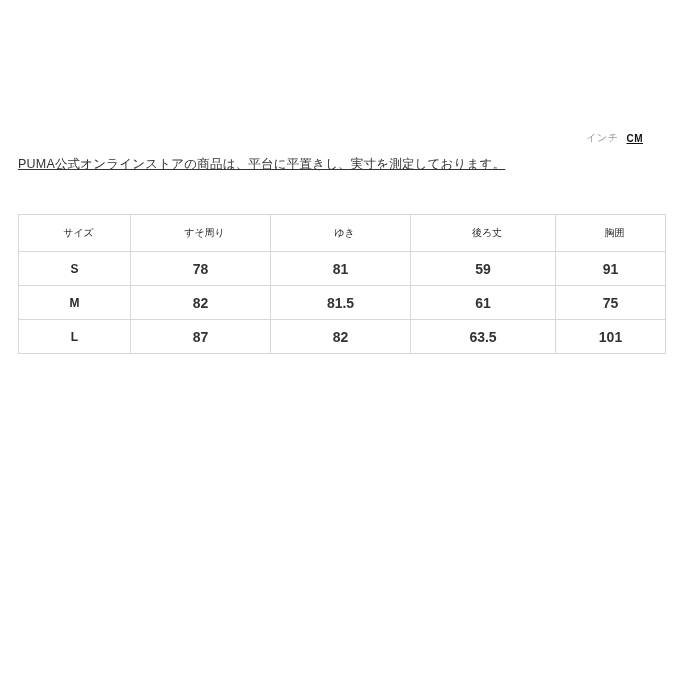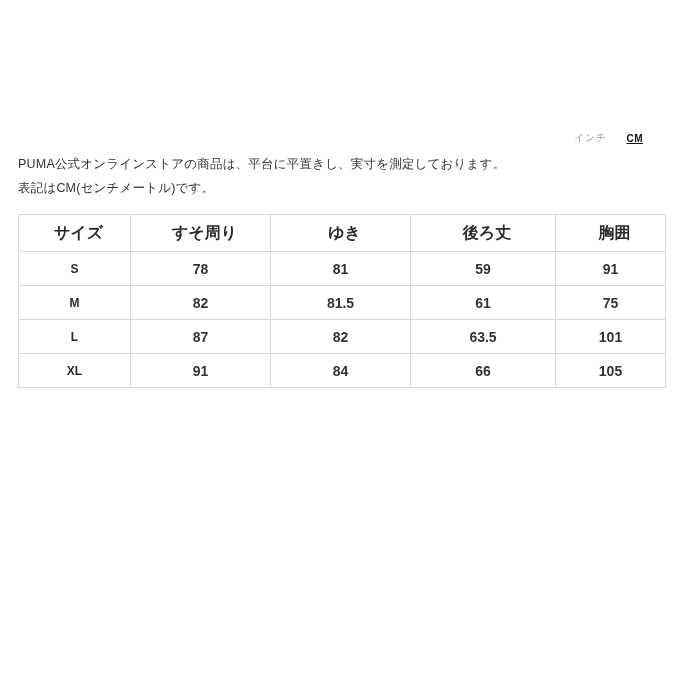--- a/index.html
+++ b/index.html
@@ -21,21 +21,21 @@
     box-sizing: border-box;
   }
 
   
   .unit-toggle {
     position: absolute;
     top: 131px;
     right: 40px;
     display: flex;
     align-items: center;
-    gap: 20px;
+    gap: 8px;
     font-size: 10px;
     letter-spacing: 0.5px;
   }
   .unit-inch {
     color: #999999;
     font-weight: normal;
   }
   .unit-cm {
     color: #111111;
     font-weight: bold;
@@ -45,21 +45,21 @@
   
   .intro {
     position: absolute;
     top: 153px;
     left: 18px;
     font-size: 12.5px;
     line-height: 1.9;
     color: #333333;
     letter-spacing: 0.2px;
   }
-  .intro div { white-space: nowrap; }
+  .intro div { white-space: nowrap; text-decoration: underline; }
 
   
   .size-table {
     position: absolute;
     top: 214px;
     left: 18px;
     width: 647px;
     border-collapse: collapse;
     table-layout: fixed;
   }
@@ -68,22 +68,22 @@
     border: 1px solid #d8d8d8;
     height: 33px;
     text-align: center;
     vertical-align: middle;
     font-size: 14px;
     font-weight: bold;
     color: #333333;
     padding: 0;
   }
   .size-table thead th {
-    font-weight: bold;
-    font-size: 16px;
+    font-weight: normal;
+    font-size: 10px;
     color: #2b2b2b;
     height: 36px;
     padding-left: 8px;
   }
   .size-table tbody td.row-head {
     font-weight: bold;
     font-size: 12px;
     color: #2b2b2b;
   }
   .col-0 { width: 112px; }
@@ -108,21 +108,20 @@
 
 <div class="page">
 
   <div class="unit-toggle">
     <span class="unit-inch">インチ</span>
     <span class="unit-cm">CM</span>
   </div>
 
   <div class="intro">
     <div>PUMA公式オンラインストアの商品は、平台に平置きし、実寸を測定しております。</div>
-    <div>表記はCM(センチメートル)です。</div>
   </div>
 
   <table class="size-table">
     <colgroup>
       <col class="col-0">
         <col class="col-1">
         <col class="col-2">
         <col class="col-3">
         <col class="col-4">
     </colgroup>
@@ -150,24 +149,17 @@
         <td>61</td>
         <td>75</td>
       </tr>
       <tr>
         <td class="row-head">L</td>
         <td>87</td>
         <td>82</td>
         <td>63.5</td>
         <td>101</td>
       </tr>
-      <tr>
-        <td class="row-head">XL</td>
-        <td>91</td>
-        <td>84</td>
-        <td>66</td>
-        <td>105</td>
-      </tr>
     </tbody>
   </table>
 
 
 </div>
 
 </body></html>

